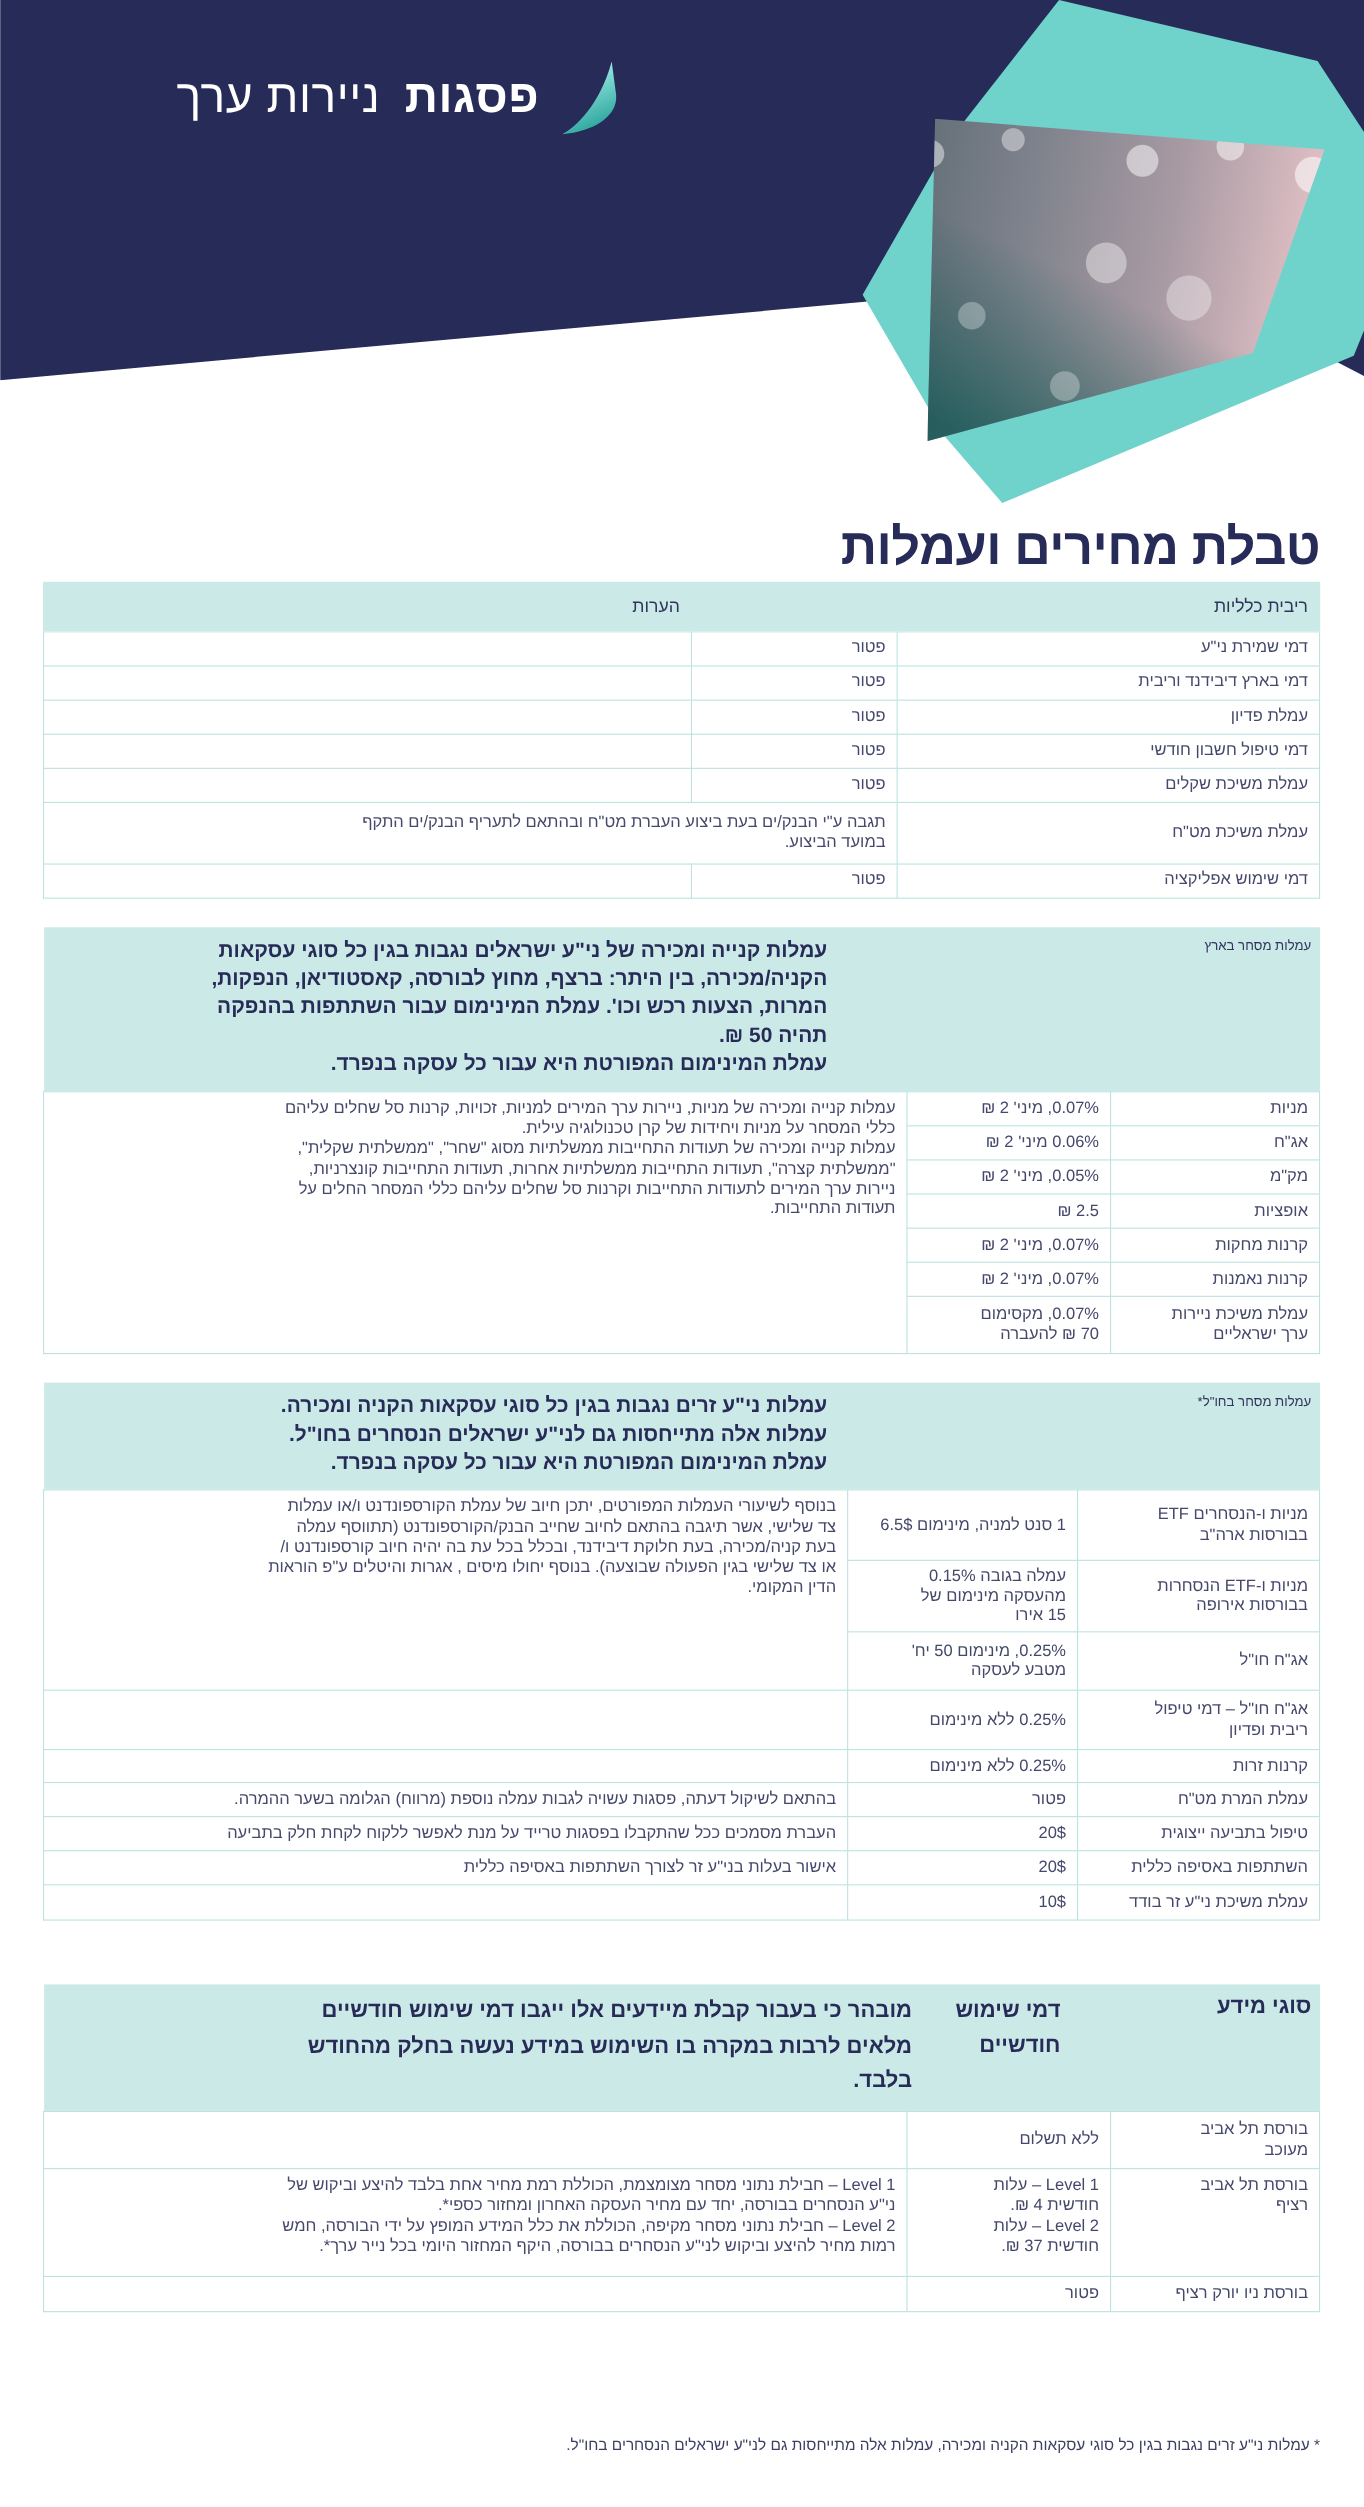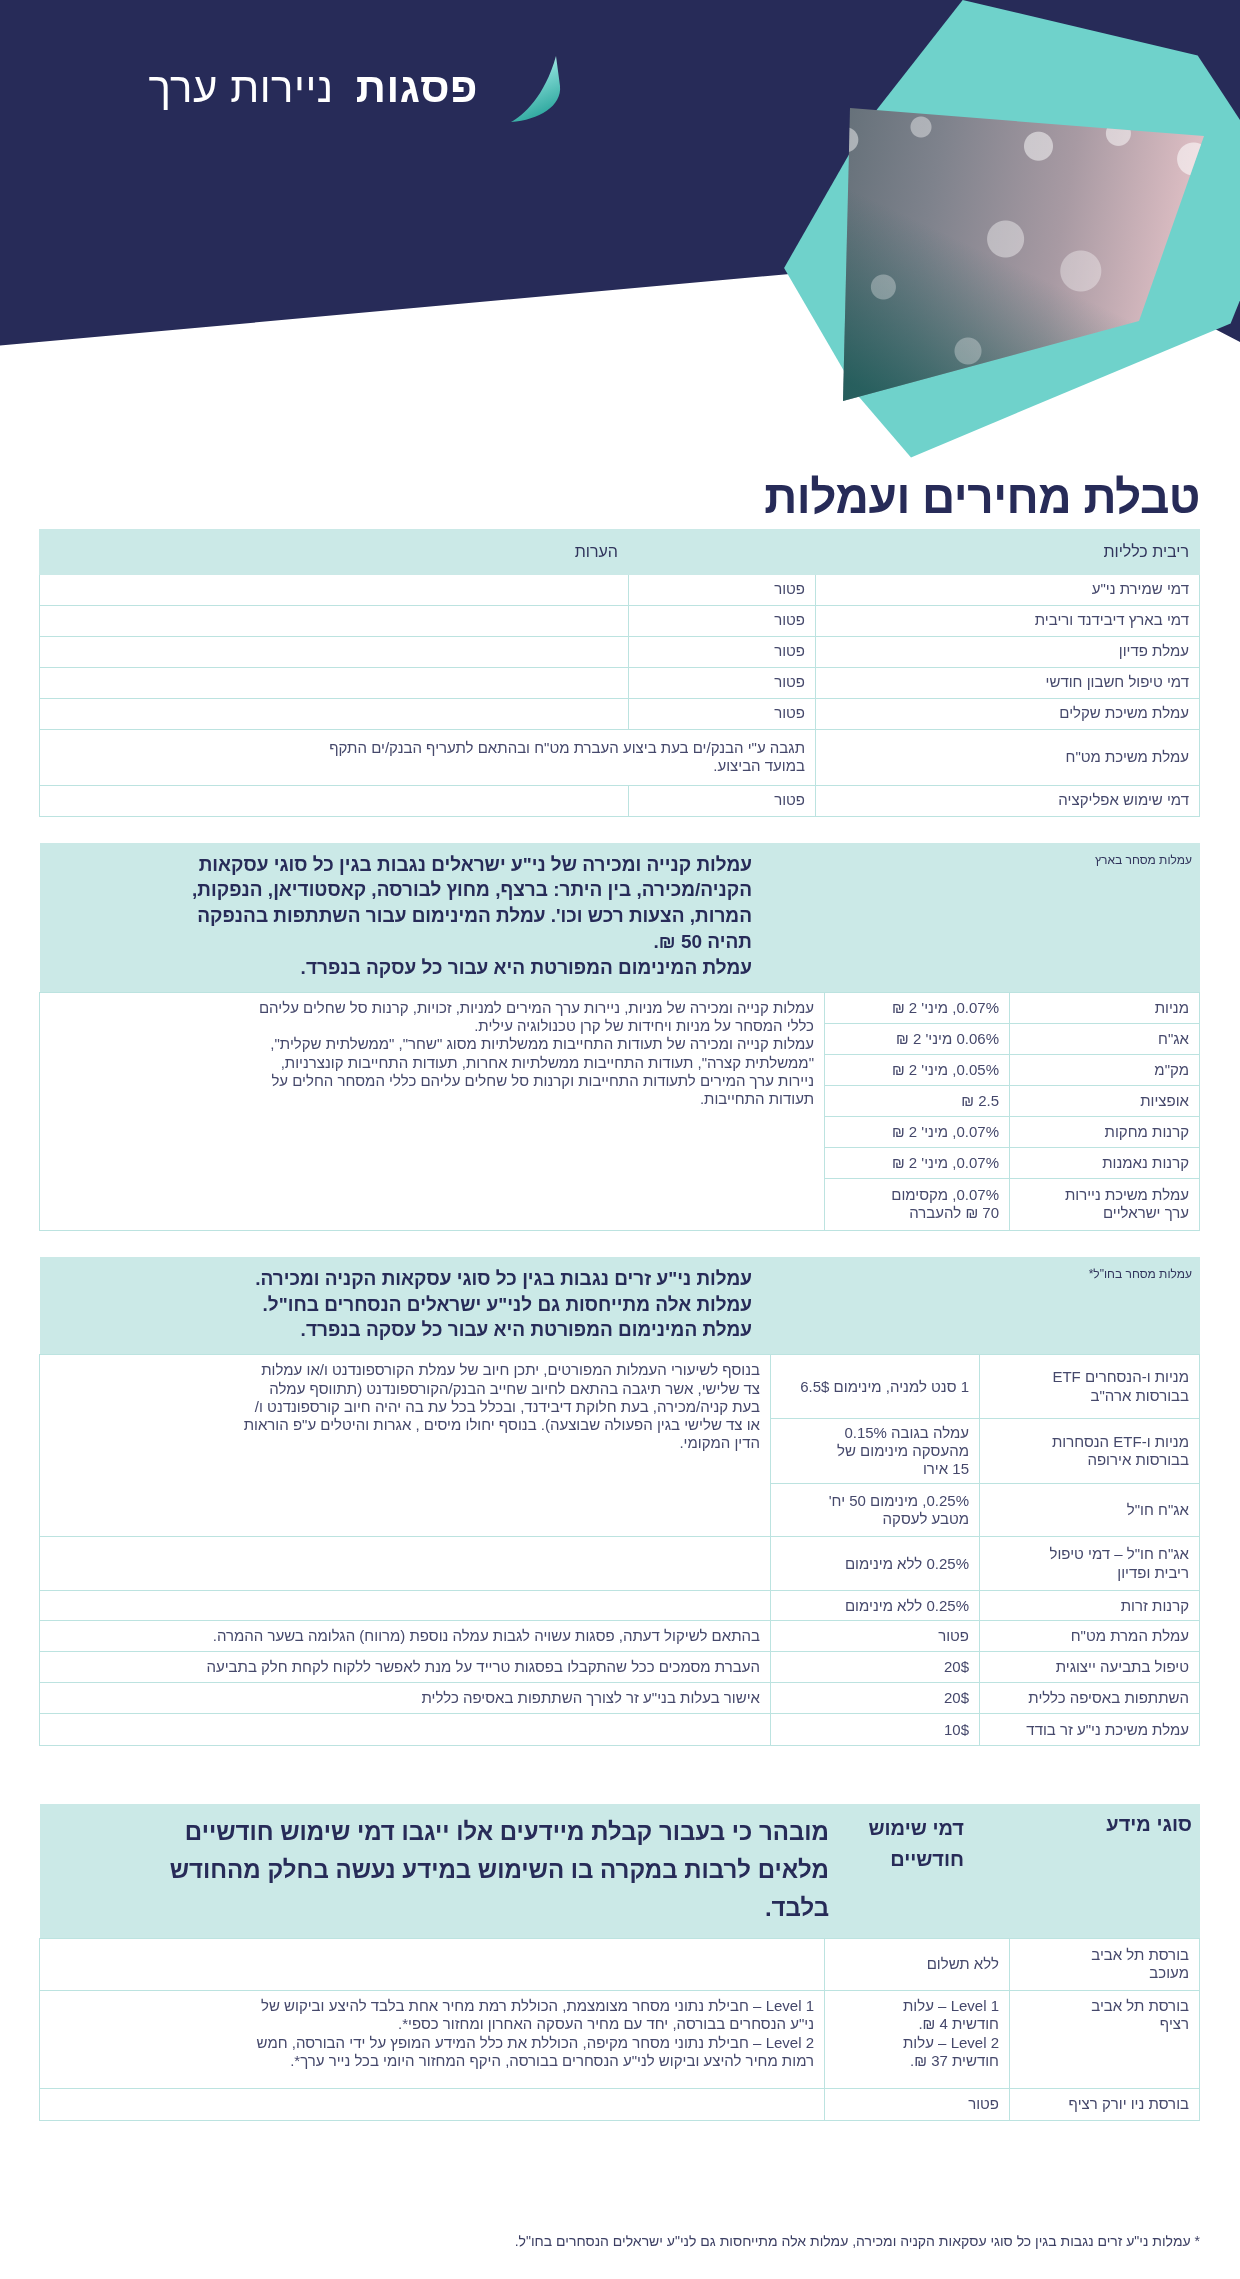--- a/index.html
+++ b/index.html
@@ -31,21 +31,21 @@
       radial-gradient(circle at 48% 45%, rgba(255,255,255,.4) 0 18px, rgba(255,255,255,0) 19px),
       radial-gradient(circle at 64% 55%, rgba(255,255,255,.35) 0 20px, rgba(255,255,255,0) 21px),
       radial-gradient(circle at 22% 60%, rgba(255,255,255,.3) 0 12px, rgba(255,255,255,0) 13px),
       radial-gradient(circle at 85% 62%, rgba(255,255,255,.4) 0 15px, rgba(255,255,255,0) 16px),
       radial-gradient(circle at 40% 80%, rgba(255,255,255,.3) 0 13px, rgba(255,255,255,0) 14px),
       linear-gradient(205deg, rgba(10,84,79,0) 52%, rgba(10,84,79,.72) 88%),
       linear-gradient(100deg,#55656d 0%,#7e828c 32%,#a89aa3 58%,#e5c3c8 85%,#eccbce 100%);
   }
   .logo{
     position:absolute;top:52px;left:56px;width:510px;display:flex;align-items:center;
-    direction:rtl;color:#ffffff;gap:26px;
+    direction:rtl;color:#ffffff;gap:14px;
   }
   .logo .arrow{width:62px;height:72px;flex:0 0 auto;}
   .logo .words{font-size:42px;white-space:nowrap;letter-spacing:.5px;}
   .logo .b{font-weight:700;}
   .logo .l{font-weight:300;margin-right:10px;}
   
   .page-title{
     margin:10px 40px 6px;text-align:start;
     font-size:46px;line-height:1.1;font-weight:800;color:#272b58;letter-spacing:-0.5px;
   }
@@ -65,21 +65,21 @@
   .sec-hd{display:flex;background:#cbe9e7;margin:0 40px;align-items:flex-start;}
   .sec-hd .nm{flex:0 0 440px;padding:10px 8px 8px 0;font-size:12px;color:#31345c;}
   .sec-hd .tx{
     flex:1;padding:9px 0 11px 14px;font-size:19px;font-weight:700;color:#272b58;
     line-height:1.36;white-space:pre-line;text-align:start;
   }
   .sec-hd.big .nm{flex:0 0 190px;font-size:20px;font-weight:700;color:#272b58;padding-top:9px;}
   .sec-hd.big .fee{
     flex:0 0 135px;padding:9px 38px 8px 0;font-size:20px;font-weight:700;color:#272b58;line-height:1.55;
   }
-  .sec-hd.big .tx{font-size:24px;line-height:1.58;padding-left:32px;}
+  .sec-hd.big .tx{font-size:20px;line-height:1.58;padding-left:32px;}
   .gap26{height:26px;}
   .gap58{height:58px;}
   
   .foot{margin:112px 40px 0;font-size:14px;line-height:1.18;color:#3c3f63;text-align:start;}
 </style>
 </head>
 <body>
 
 <div class="hero">
   <div class="hero-navy"></div>

